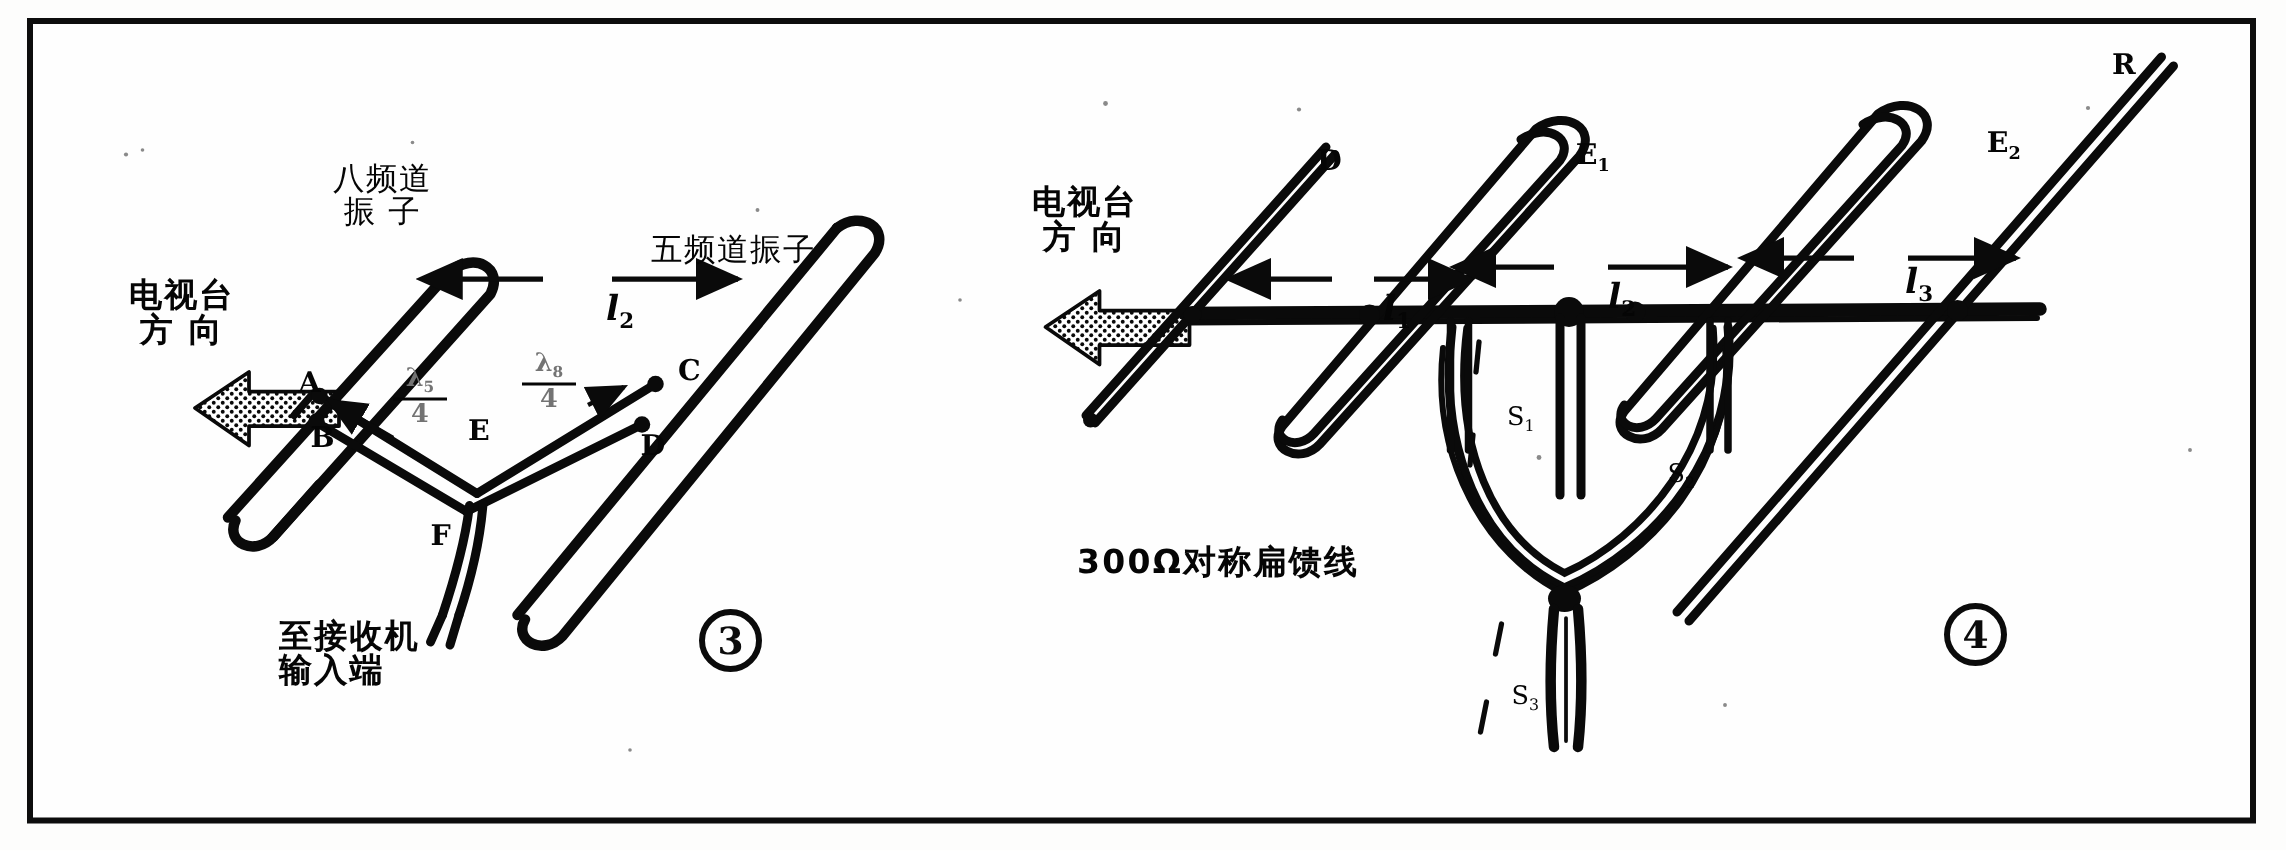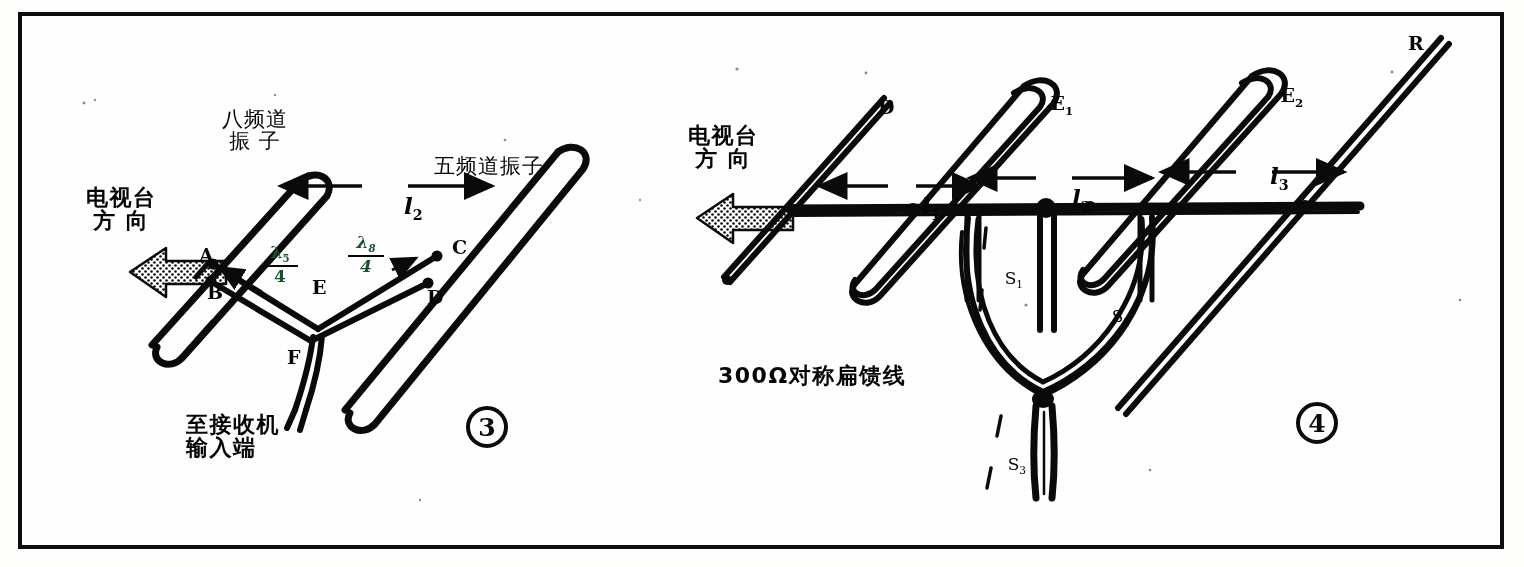--- a/index.html
+++ b/index.html
@@ -71,21 +71,21 @@
   .lenlab sub, .pt sub, .pt-sm sub {
     font-size: 0.62em;
     font-style: normal;
   }
   .frac {
     position: absolute;
     font-family: "DejaVu Serif", serif;
     font-weight: 700;
     font-size: 17px;
     text-align: center;
-    color: #14532d;
+    color: #737373;
   }
   .frac .num {
     display: block;
     line-height: 1.0;
   }
   .frac .bar {
     display: block;
     border-top: 2.5px solid #050505;
     width: 100%;
     margin: 1px 0;
@@ -304,21 +304,21 @@
   <div class="lbl lenlab" style="left:372px; top:170px;">
     <span>l</span><sub>2</sub>
   </div>
 
   <div class="frac" style="left:262px; top:244px; width:36px;">
     <span class="num"><span>λ</span><sub>5</sub></span>
     <span class="bar"></span>
     <span class="den">4</span>
   </div>
 
-  <div class="frac" style="left:348px; top:234px; width:36px;font-style:italic;">
+  <div class="frac" style="left:348px; top:234px; width:36px;">
     <span class="num"><span>λ</span><sub>8</sub></span>
     <span class="bar"></span>
     <span class="den">4</span>
   </div>
 
   <div class="lbl pt" style="left:199px; top:246px;">A</div>
   <div class="lbl pt" style="left:207px; top:283px;">B</div>
   <div class="lbl pt" style="left:452px; top:238px;">C</div>
   <div class="lbl pt" style="left:427px; top:288px;">D</div>
   <div class="lbl pt" style="left:312px; top:278px;">E</div>
@@ -330,35 +330,35 @@
 方 向</div>
 
   <div class="lbl cn-big" style="left:718px; top:364px;">300Ω对称扁馈线</div>
 
   <div class="lbl pt" style="left:878px; top:98px;">D</div>
 
   <div class="lbl pt" style="left:1024px; top:74px;">
     <span>E</span><sub>1</sub>
   </div>
 
-  <div class="lbl pt" style="left:1254px; top:66px;">
+  <div class="lbl pt" style="left:1298px; top:66px;">
     <span>E</span><sub>2</sub>
   </div>
 
   <div class="lbl pt" style="left:1408px; top:34px;">R</div>
 
   <div class="lbl lenlab" style="left:890px; top:170px;">
     <span>l</span><sub>1</sub>
   </div>
 
   <div class="lbl lenlab" style="left:1040px; top:162px;">
     <span>l</span><sub>2</sub>
   </div>
 
-  <div class="lbl lenlab" style="left:1238px; top:140px;">
+  <div class="lbl lenlab" style="left:1238px; top:152px;">
     <span>l</span><sub>3</sub>
   </div>
 
   <div class="lbl pt-sm" style="left:983px; top:252px;">
     <span>S</span><sub>1</sub>
   </div>
 
   <div class="lbl pt-sm" style="left:1090px; top:290px;">
     <span>S</span><sub>2</sub>
   </div>

